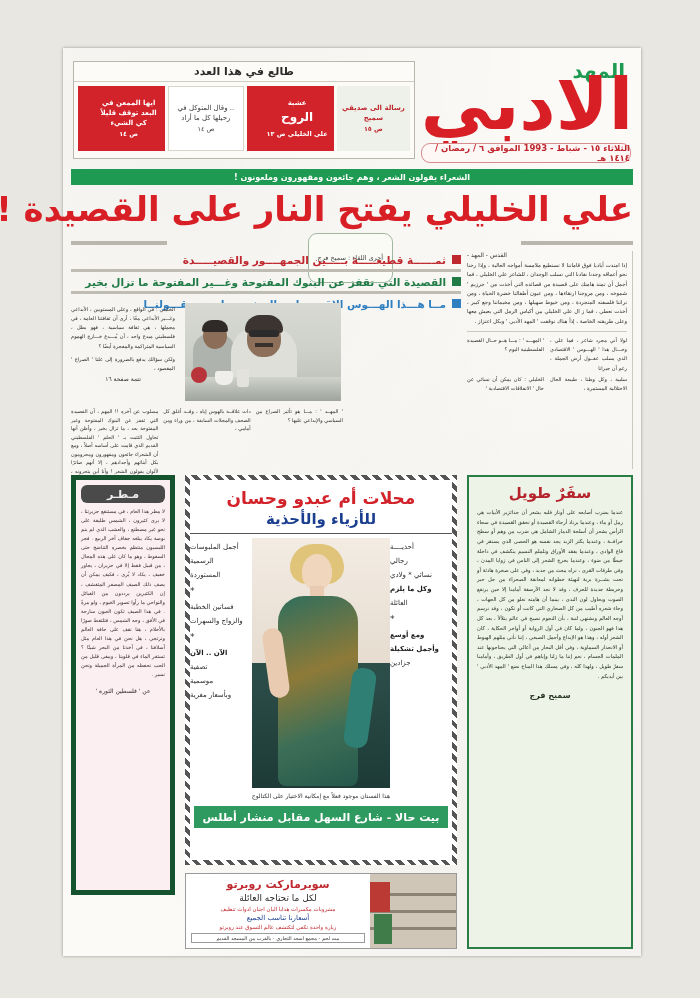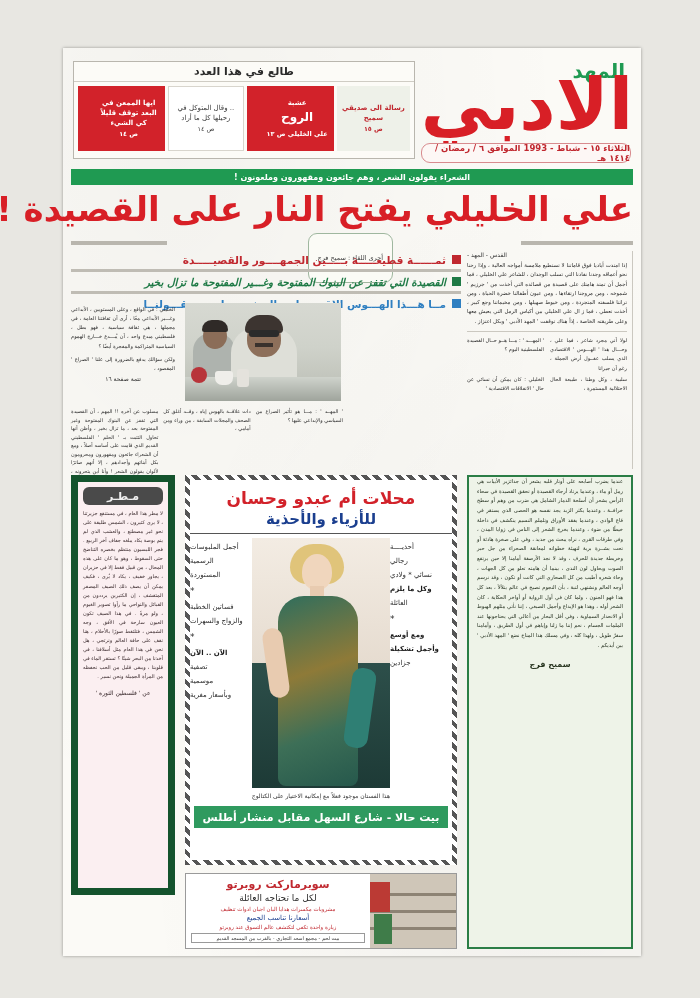--- a/index.html
+++ b/index.html
@@ -96,21 +96,21 @@
   }
   .rule-left{position:absolute;left:0;top:186px;width:96px;height:4px;background:#b9b6ae;}
   .rule-right{position:absolute;right:0;top:186px;width:112px;height:4px;background:#b9b6ae;}
 
   
   .bullets{position:absolute;left:0;top:196px;width:390px;}
   .blt{display:flex;align-items:center;height:17px;}
   .blt .sq{width:9px;height:9px;margin-left:6px;flex:none;}
   .blt .tx{font-size:10.5px;font-weight:bold;letter-spacing:2px;white-space:nowrap;}
   .b1 .sq{background:#c0282f;} .b1 .tx{color:#c0282f;}
-  .b2 .sq{background:#1f9a52;} .b2 .tx{color:#1f7a46;font-style:italic;}
+  .b2 .sq{background:#1f9a52;} .b2 .tx{color:#1f7a46;}
   .b3 .sq{background:#2f7fc1;} .b3 .tx{color:#2f7fc1;}
   .blt-div{height:3px;background:#bfbcb4;margin:1px 0;}
 
   
   .ar{font-size:5.4px;line-height:1.72;color:#2b2b2b;text-align:justify;}
   .arw{font-size:5.1px;line-height:1.8;color:#2b2b2b;text-align:justify;}
 
   .rightcol{
     position:absolute;right:0;top:196px;width:166px;height:218px;
     border-right:1px solid #cbc8c0;padding-right:5px;box-sizing:border-box;
@@ -168,21 +168,21 @@
   .edit-title{
     text-align:center;color:#b5232c;font-size:15px;font-weight:bold;
     margin:7px 0 6px;letter-spacing:1px;
   }
   .edit-body{padding:0 8px;font-size:5.2px;line-height:1.85;text-align:justify;color:#24301f;}
   .edit-sign{text-align:center;font-size:8px;color:#27341f;margin-top:10px;font-weight:bold;}
 
   
   .matar{
     position:absolute;left:0;top:420px;width:104px;height:420px;
-    border:7px solid #14532d;background:#fbeff1;box-sizing:border-box;padding:5px;
+    border:5px solid #14532d;background:#fbeff1;box-sizing:border-box;padding:5px;
   }
   .matar-head{
     height:18px;background:#4a4a4a;border-radius:6px;
     color:#efefef;font-size:11px;font-weight:bold;letter-spacing:5px;
     display:flex;align-items:center;justify-content:center;margin-bottom:4px;
   }
   .matar-body{font-size:5.1px;line-height:1.78;text-align:justify;color:#3a2a2d;}
   .matar-src{margin-top:8px;text-align:center;font-size:6px;color:#3a2a2d;}
 
   
@@ -344,20 +344,21 @@
         <div style="text-align:center;font-size:6px;color:#2b2b2b;margin-top:2px;">تتمة صفحة ١٦</div>
       </div>
 
       <div class="cap-row">
         <div>' المهــد ' : مـــا هو تأثير الصراع بين السياسي والإبداعي عليها ؟</div>
         <div>دات علاقــة بالهوس إياه ، وقــد أغلق كل الصحف والمجلات السابقة ، من وراء ومن أمامي ،</div>
         <div>مسلوب عن آخره !! المهم ، أن القصيدة التي تقفز عن البنوك المفتوحة وغير المفتوحة بعد ، ما تزال بخير ، وأظن أنها تحاول التثبت بـ ' الحلم ' الفلسطيني القديم الذي قامت على أساسه أصلاً ، ومع أن الشعراء جائعون ومقهورون ومحرومون بكل أبنائهم وأجدادهم ، إلا أنهم صائرًا لألوان يقولون الشعر ! وأنا أين يتحرونه ، وكيف ؟ فهـــذه حكاية أخرى ،</div>
       </div>
 
       <div class="edit">
+        <div class="edit-title">سفَرٌ طويل</div>
         <div class="edit-body">عندما يضرب أصابعه على أوتار قلبه يشعر أن جدائزير الأبيات هي رمل أو ماء ، وعندما يرتاد أرجاء القصيدة أو تحقق القصيدة في سحاء الرأس يشعر أن أسلحة الدمار الشامل هي ضرب من وهم أو سطح خرافــة ، وعندما يكثر الزبد يجد نفسه هو الحصى الذي يستقر في قاع الوادي ، وعندما يفقد الأوراق وتلملم النسيم ينكشف في داخلة خيطًا من ضوء ، وعندما يخرج الشعر إلى الناس في زوايا المدن ، وفي طرقات القرى ، نراه يبعث من جديد ، وفي على صخرة هادئة أو تحت بشــرة برية لتهيئة خطواته لمعانقة الصحراء من جل حبر وخريطة جديدة للحرف ، وقد لا نجد الأرصفة أمامنا إلا حين يرتفع الصوت ويحاول لون الندى ، بينما أن هامته تعلو من كل الجهات ، وحاء شعره أطيب من كل الصحاري التي كانت أو تكون ، وقد نرسم أوجه العالم ونشتهي لتبة ، بأن النجوم تصبح في عالم يتلألأ ، بعد كل هذا فهو الجنون ، ولما كان في أول الرواية أو أواخر الحكاية ، كان الشعر أوله ، وهذا هو الإبداع وأجمل الصبغي ، إننا نأتي مثلهم الهبوط أو الانحدار السماوية ، وفي أقل البحار من أعالي التي يحتاجونها عند الملمات الجسام ، نعم إننا ما زلنا وإياهم في أول الطريق ، وأمامنا سفرٌ طويل ، ولهذا كله ، وفي مسلك هذا المناخ نضع ' المهد الأدبي ' بين أيديكم .</div>
         <div class="edit-sign">سميح فرج</div>
       </div>
 
       <div class="matar">
         <div class="matar-head">مـطـر</div>
         <div class="matar-body">لا مطر هذا العام ، في مستنقع جزيرتنا ، لا يرى كثيرون ، الشمس طليقة على نحو غير مصطنع ، والعشب الذي لم ينم بوصة يكاد يبلغه جفاف آخر الربيع . فجر اللبسيون منتظم بخصره التناضج حتى السقوط ، وهو ما كان على هذه المحال ، من قبيل فقط إلا في حزيران ، يجاور خفيف ، يكاد لا يُرى ، فكيف يمكن أن يصف ذلك الصيف المصفر المتقشف ، إن الكثيرين يرددون من القبائل والنواحي ما رأوا تصوير الغيوم ، ولو مرةً . في هذا الصيف تكون العيون سارحة في الأفق ، وجه الشمس ، فتلتقط صورًا بالأحلام ، هنا نقف على حافة العالم ونرتجي ، هل نحن في هذا العام مثل أسلافنا ، في أخذنا من البحر شيئًا ؟ تستقر الماء في قلوبنا ، ويبقى قليل من الحب نحفظه من المرأة الجميلة ونحن نسير .</div>
         <div class="matar-src">عن ' فلسطين الثورة '</div>
       </div>
 

